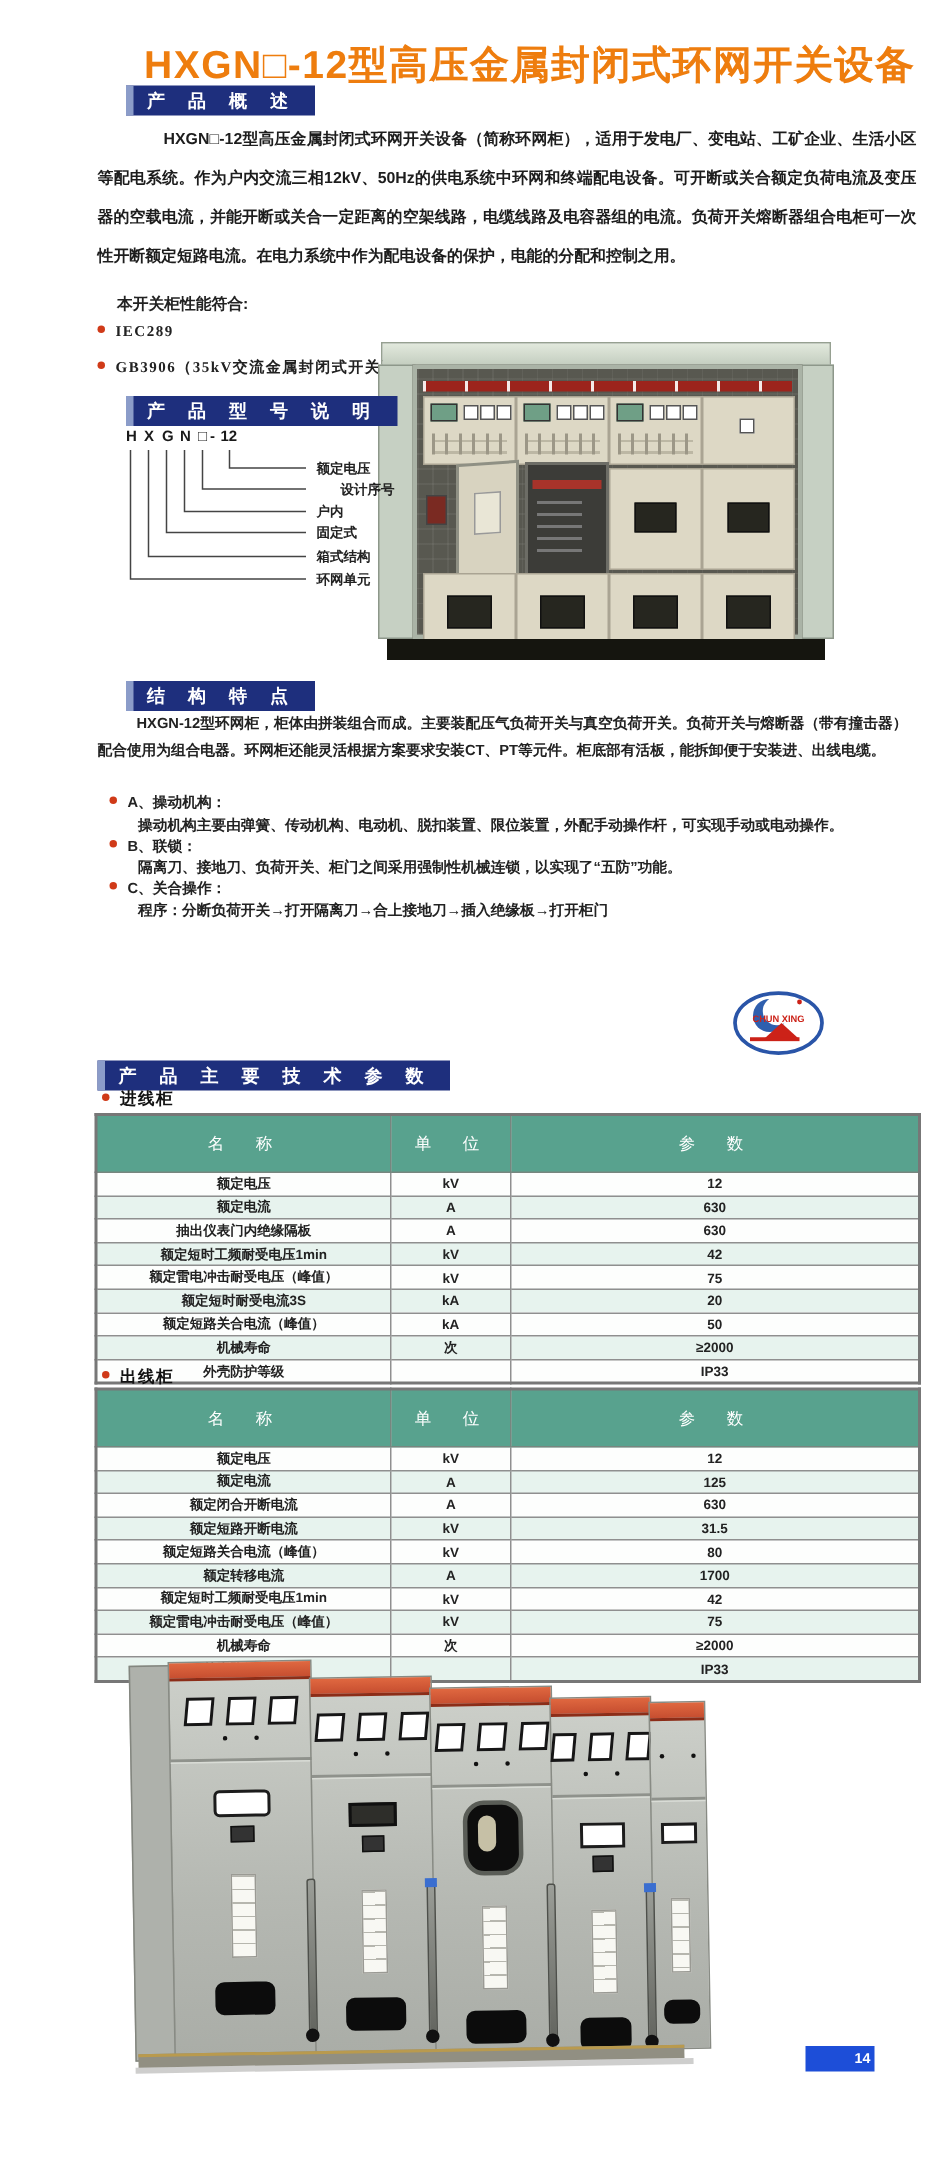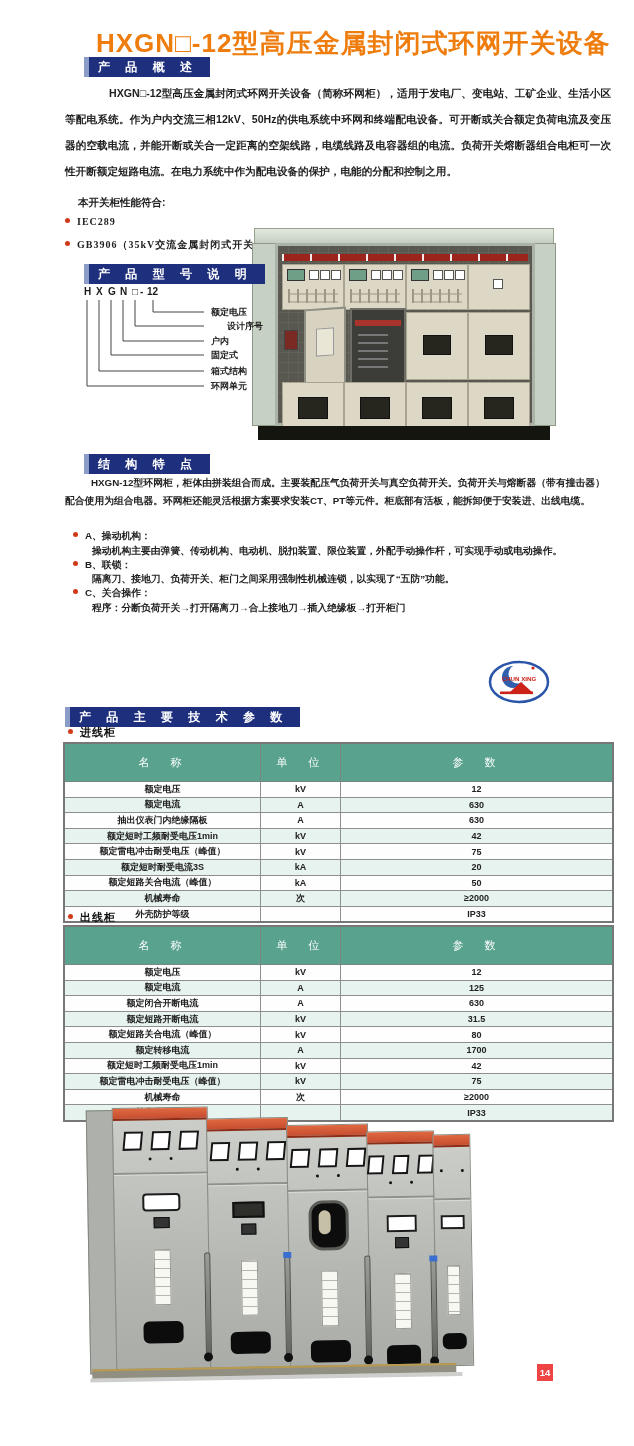--- a/index.html
+++ b/index.html
@@ -109,23 +109,23 @@
   .rod{position:absolute;width:4px;height:102px;background:linear-gradient(#9b9e98,#67696४ 80%,#555);
        background:linear-gradient(#9b9e98,#63655f);border:1px solid #4e504b;border-radius:2px;}
   .rod::after{content:"";position:absolute;left:-3px;bottom:-6px;width:9px;height:9px;background:#111;
               border-radius:50%;}
   .rod.blue::before{content:"";position:absolute;left:-2px;top:-2px;width:8px;height:6px;background:#3a6ed0;}
   .p2-floor{position:absolute;left:2px;right:34px;bottom:4px;height:7px;background:#918f82;
             border-top:2px solid #b99a4e;}
   .p2-shadow{position:absolute;left:0;right:28px;bottom:0;height:4px;background:rgba(60,60,55,.25);}
 
   
-  .page-num{position:absolute;left:537px;top:1364px;width:16px;height:17px;background:#ef4444;
+  .page-num{position:absolute;left:537px;top:1364px;width:16px;height:17px;background:#1d4ed8;
             color:#fff;font-size:9.5px;font-weight:bold;display:flex;align-items:center;
-            justify-content:center;}
+            justify-content:center;padding-left:30px;}
 </style>
 </head>
 <body>
 
 <div class="page">
 
   <h1 class="title">HXGN□-12型高压金属封闭式环网开关设备</h1>
 
   <div class="sec-h" style="left:84px;top:57px;">产 品 概 述</div>
   <p class="overview-par">HXGN□-12型高压金属封闭式环网开关设备（简称环网柜），适用于发电厂、变电站、工矿企业、生活小区等配电系统。作为户内交流三相12kV、50Hz的供电系统中环网和终端配电设备。可开断或关合额定负荷电流及变压器的空载电流，并能开断或关合一定距离的空架线路，电缆线路及电容器组的电流。负荷开关熔断器组合电柜可一次性开断额定短路电流。在电力系统中作为配电设备的保护，电能的分配和控制之用。</p>

